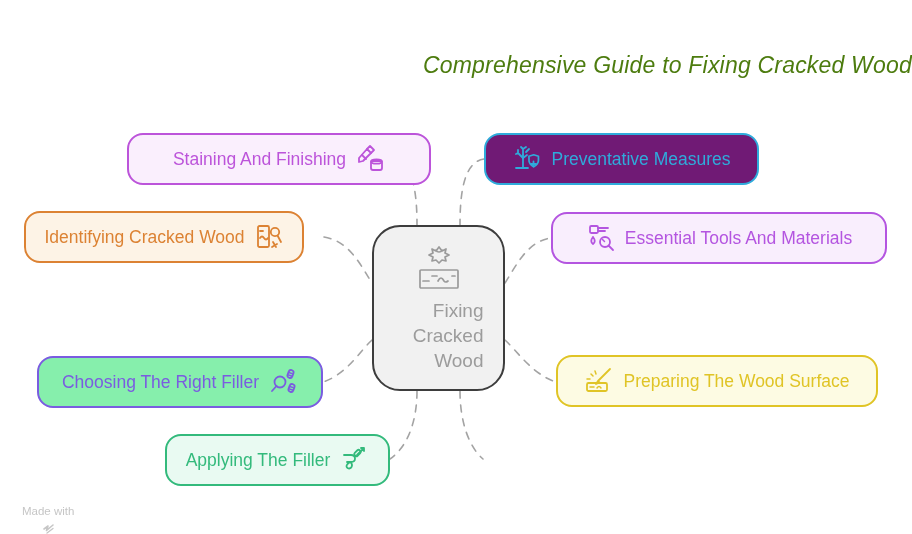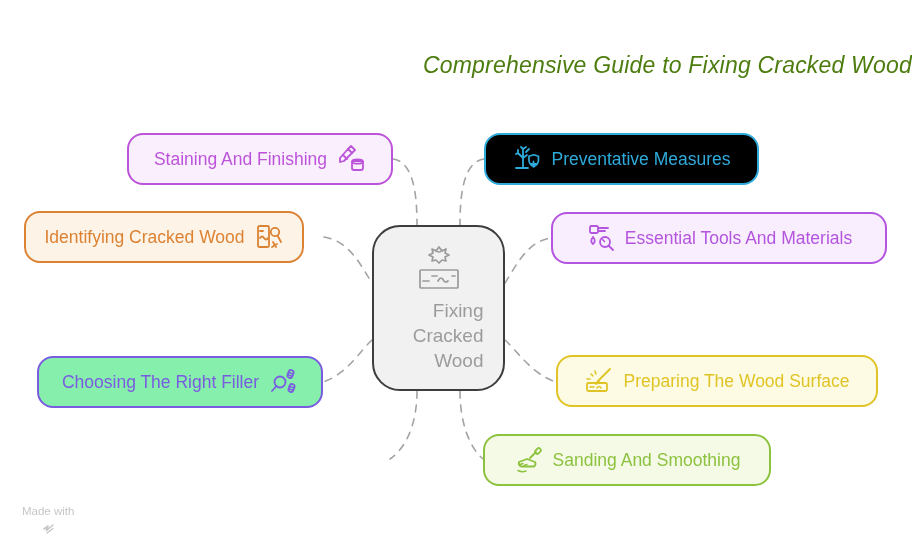--- a/index.html
+++ b/index.html
@@ -44,21 +44,21 @@
     align-items: center;
     justify-content: center;
     gap: 9px;
     font-size: 17.5px;
     padding: 0 12px;
     white-space: nowrap;
   }
   .node .icon { display: flex; align-items: center; flex: 0 0 auto; }
   .node .icon svg { display: block; }
 
-  .n1 { left: 127px; top: 133px; width: 266px; }
+  .n1 { left: 127px; top: 133px; width: 304px; }
   .n2 { left:  24px; top: 211px; width: 280px; }
   .n3 { left:  37px; top: 356px; width: 286px; }
   .n4 { left: 165px; top: 434px; width: 225px; }
   .n5 { left: 484px; top: 133px; width: 275px; }
   .n6 { left: 551px; top: 212px; width: 336px; }
   .n7 { left: 556px; top: 355px; width: 322px; }
   .n8 { left: 483px; top: 434px; width: 288px; }
 
   .center-node {
     position: absolute;
@@ -159,22 +159,33 @@
         <circle cx="12" cy="15" r="5.5"></circle>
         <path d="M8.5 19 L4 24"></path>
         <rect x="20" y="3" width="5" height="8" rx="2.4" transform="rotate(20 22.5 7)"></rect>
         <path d="M20.8 5.5 l3.4 1.2 M20.2 7.8 l3.4 1.2" stroke-width="1.4"></path>
         <rect x="21" y="17" width="5" height="8" rx="2.4" transform="rotate(20 23.5 21)"></rect>
         <path d="M21.8 19.5 l3.4 1.2 M21.2 21.8 l3.4 1.2" stroke-width="1.4"></path>
       </svg>
     </span>
   </div>
 
-
-  <div class="node n5" style="border-color: rgb(47, 171, 219); color: rgb(47, 171, 219); background: #000000;">
+  <div class="node n4" style="border-color: rgb(51, 186, 124); color: rgb(51, 186, 124); background: rgb(233, 250, 242);">
+    <span>Applying The Filler</span>
+    <span class="icon">
+      <svg width="30" height="30" viewBox="0 0 30 30" fill="none" stroke="currentColor" stroke-width="1.8" stroke-linecap="round" stroke-linejoin="round">
+        <path d="M18 10 L25 3 M22 3 h3 v3"></path>
+        <rect x="15" y="6" width="7" height="4" rx="1.6" transform="rotate(-45 18.5 8)"></rect>
+        <path d="M5 10 h7 q4 0 4 3.5 q0 3.5 -4 3.5 h-4"></path>
+        <path d="M11 17 q3 2 1.5 5 q-1.5 2.5 -4 1 q-2 -1.5 0 -4 z"></path>
+      </svg>
+    </span>
+  </div>
+
+  <div class="node n5" style="border-color: rgb(47, 171, 219); color: rgb(47, 171, 219); background: #701a75;">
     <span class="icon">
       <svg width="30" height="30" viewBox="0 0 30 30" fill="none" stroke="currentColor" stroke-width="1.8" stroke-linecap="round" stroke-linejoin="round">
         <path d="M10 23 V11"></path>
         <path d="M10 14 L5 9 M5 9 v-3 M5 9 l-2 1"></path>
         <path d="M10 11 V5 M10 5 l-2 -2 M10 5 l3 -2 M13 8 l3 -3 M10 14 l4 -3"></path>
         <path d="M3 24 h12"></path>
         <path d="M21 14 l5 -1.6 5 1.6 v4.2 c0 3.4 -2.6 5.6 -5 6.8 c-2.4 -1.2 -5 -3.4 -5 -6.8 z" transform="translate(-4 -1) scale(0.95)"></path>
         <path d="M20.5 17.5 v5 M18 20 h5"></path>
       </svg>
     </span>
@@ -200,32 +211,20 @@
         <path d="M12 5 h10 M12 8 h7"></path>
         <path d="M7 14 q3.5 4.5 0 7 q-3.5 -2.5 0 -7"></path>
         <circle cx="19" cy="19" r="5"></circle>
         <path d="M22.5 22.5 L27 27"></path>
         <path d="M16.5 16.5 l2 2" stroke-width="1.5"></path>
       </svg>
     </span>
     <span>Essential Tools And Materials</span>
   </div>
 
-  <div class="node n8" style="border-color: rgb(140, 194, 62); color: rgb(140, 194, 62); background: rgb(245, 250, 231);">
-    <span class="icon">
-      <svg width="30" height="30" viewBox="0 0 30 30" fill="none" stroke="currentColor" stroke-width="1.8" stroke-linecap="round" stroke-linejoin="round">
-        <path d="M5 17 l8 -3 8 3 q1.5 2.5 -1 4.5 h-13 q-3 -1.5 -2 -4.5 z"></path>
-        <path d="M16 13 l6 -6"></path>
-        <rect x="21" y="4" width="6" height="4" rx="1.4" transform="rotate(-45 24 6)"></rect>
-        <path d="M6 19.5 l3 -1 M10 20.5 l3 -1" stroke-width="1.4"></path>
-        <path d="M4 25.5 q4 2 8 0.5" stroke-width="1.5"></path>
-      </svg>
-    </span>
-    <span>Sanding And Smoothing</span>
-  </div>
 
   <div class="watermark">
     <span>Made with</span>
     <span class="icon" style="display:flex;align-items:center;">
       <svg width="13" height="12" viewBox="0 0 13 12" fill="none" stroke="#c6c6c6" stroke-width="1.6" stroke-linecap="round" stroke-linejoin="round">
         <path d="M2 7 L6 4 L4.5 8.5 L11 3"></path>
         <path d="M5 11 L11 6.5" stroke-width="1.3"></path>
       </svg>
     </span>
     <span>Napkin</span>

